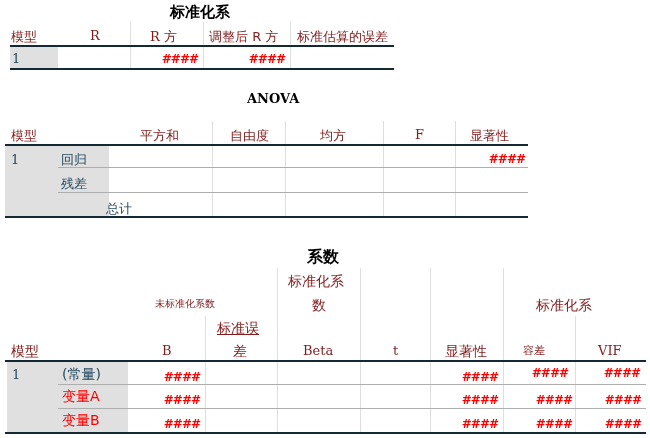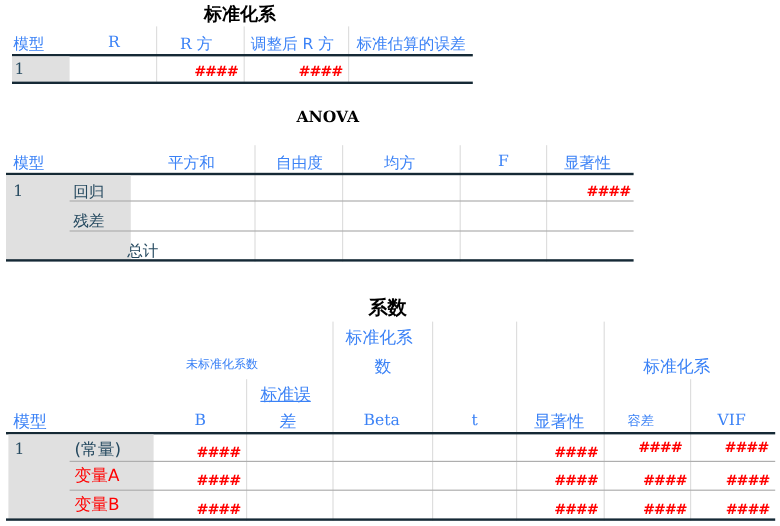--- a/index.html
+++ b/index.html
@@ -1,19 +1,19 @@
 <!DOCTYPE html>
 <html><head>
 <meta charset="utf-8">
 <style>
   html, body { margin:0; padding:0; background:#ffffff; }
   body { width:650px; height:438px; position:relative; overflow:hidden;
          font-family:"DejaVu Sans", sans-serif; color:#264a60; font-size:13px; }
   .title { position:absolute; font-weight:bold; color:#000; font-family:"DejaVu Serif", serif; white-space:nowrap; }
-  .hdr { position:absolute; font-size:13px; color:#3b82f6; white-space:nowrap; }
+  .hdr { position:absolute; font-size:13px; color:#7f1d1d; white-space:nowrap; }
   .mono { font-family:"DejaVu Serif", serif; }
   .vline { position:absolute; width:1px; background:#dedede; }
   .hline-dark { position:absolute; height:2px; background:#152935; }
   .hline-grey { position:absolute; height:1px; background:#aeaeae; }
   .shade { position:absolute; background:#e0e0e0; }
   .red { color:#ff0000; }
   .hash { position:absolute; color:#ff0000; font-size:12px; font-weight:bold; letter-spacing:-1px; white-space:nowrap; text-align:right; }
   .cell { position:absolute; white-space:nowrap; }
 </style>
 </head>

